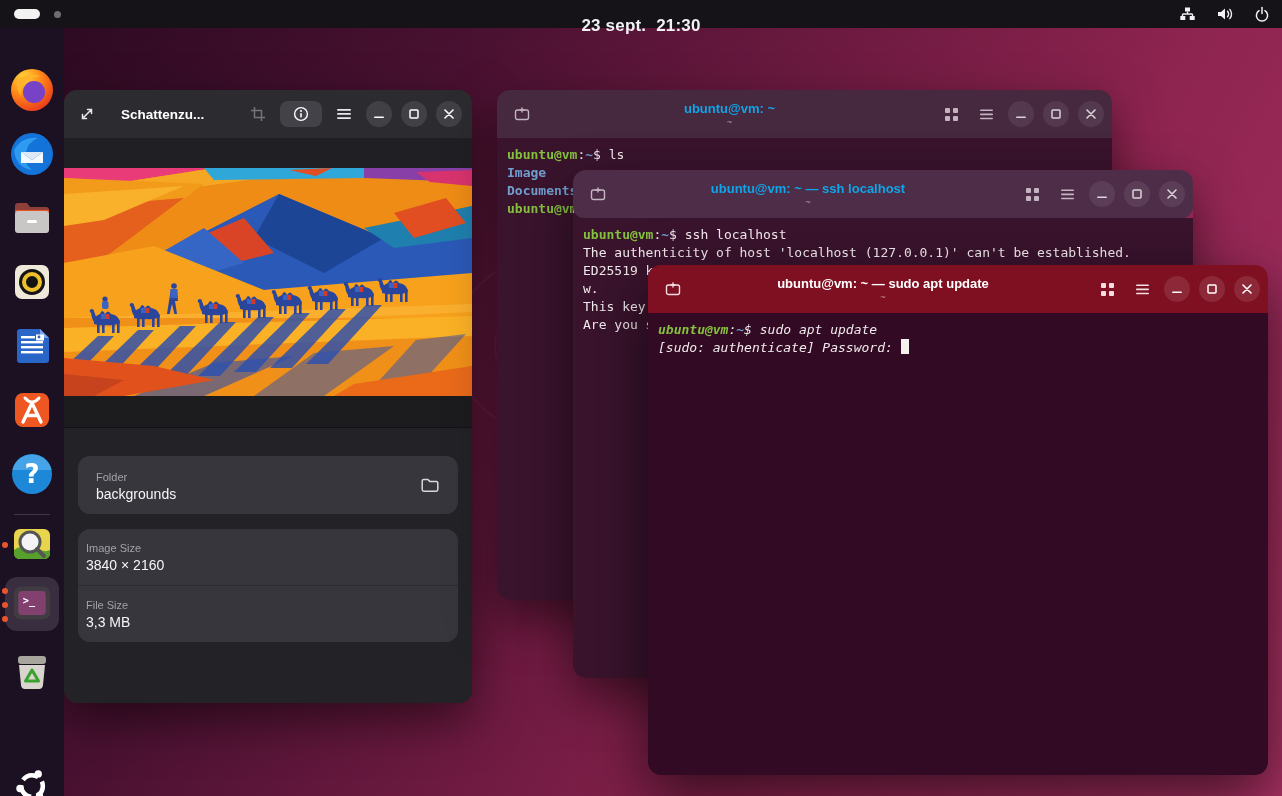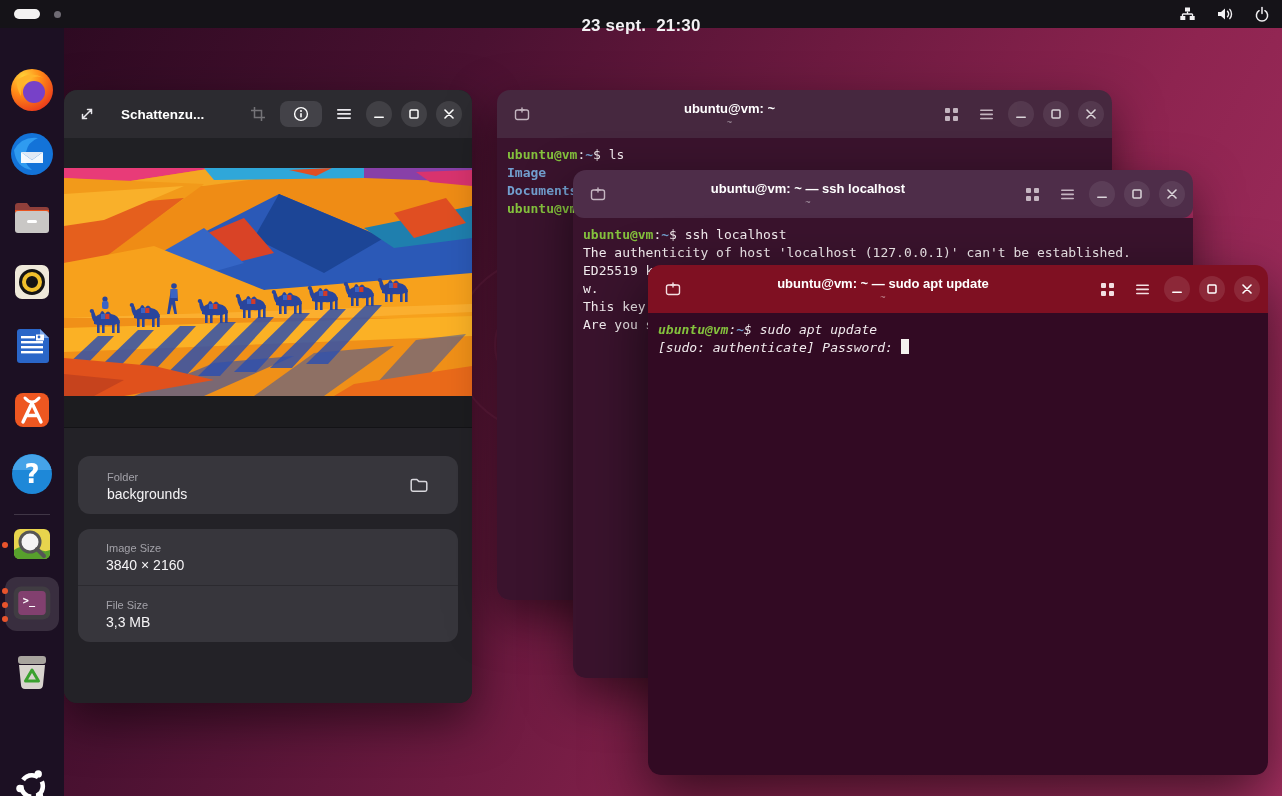--- a/index.html
+++ b/index.html
@@ -45,39 +45,39 @@
     color:#e9e8ec;flex:0 0 auto;}
   .hbtn.flat{background:transparent;}
   .hbtn.pillbg{width:42px;border-radius:8px;background:#434248;}
   .hbtn.circ{background:rgba(255,255,255,.10);}
   .dim{opacity:.38;}
   .vgap{height:30px;background:#202024;}
   .artwork{display:block;width:408px;height:228px;}
   .vstrip{height:31px;background:#1c1c1f;border-bottom:1px solid #131316;}
   .props{position:relative;height:275px;background:#232227;padding:0 14px;box-sizing:border-box;}
   .prow{background:#37363c;border-radius:12px;display:flex;align-items:center;}
-  .folder-row{margin-top:28px;height:58px;padding:0 29px;}
+  .folder-row{margin-top:28px;height:58px;padding:0 18px;}
   .pcol{flex:1;padding-top:2px;}
   .plabel{font-size:11px;color:#a3a2a9;margin-bottom:3px;}
   .pvalue{font-size:14px;color:#f5f4f6;}
   .pgroup{margin-top:15px;background:#37363c;border-radius:12px;}
-  .pgrow{height:56px;display:flex;flex-direction:column;justify-content:center;padding:0 28px;}
+  .pgrow{height:56px;display:flex;flex-direction:column;justify-content:center;padding:0 8px;}
   .pgrow + .pgrow{border-top:1px solid #2b2a2f;}
 
   
   .thead{position:relative;height:48px;flex:0 0 auto;}
   .t1 .thead{background:#46283f;}
   .t2 .thead{background:#4e2d49;border-radius:11px;}
   .t3 .thead{background:#7f1022;}
   .thead .left-btn{position:absolute;left:12px;top:11px;}
   .thead .hgroup{position:absolute;right:8px;top:11px;display:flex;gap:9px;}
   .ttitle-wrap{position:absolute;left:70px;right:220px;top:50%;transform:translateY(-50%);
     text-align:center;pointer-events:none;}
   .ttitle{font-size:13px;font-weight:700;color:#fff;white-space:nowrap;}
-  .t1 .ttitle,.t2 .ttitle{color:#ffffff;}
+  .t1 .ttitle,.t2 .ttitle{color:#0ea5e9;}
   .tsub{font-size:9px;color:rgba(255,255,255,.5);margin-top:1px;}
   .t1 .hbtn,.t2 .hbtn{opacity:.8;}
   .tbody{padding:8px 10px;font-family:"DejaVu Sans Mono",monospace;font-size:13px;}
   .t1{left:497px;top:90px;width:615px;height:510px;z-index:11;display:flex;flex-direction:column;}
   .t2{left:573px;top:170px;width:620px;height:508px;z-index:12;display:flex;flex-direction:column;}
   .t3{left:648px;top:265px;width:620px;height:510px;z-index:13;display:flex;flex-direction:column;
     box-shadow:0 22px 60px rgba(0,0,0,.6);}
   .t1 .tbody,.t2 .tbody{background:#3a132d;flex:1;}
   .t3 .tbody{background:#320a23;flex:1;font-style:italic;}
   .tline{height:18px;line-height:18px;white-space:pre;color:#f2ebee;}

